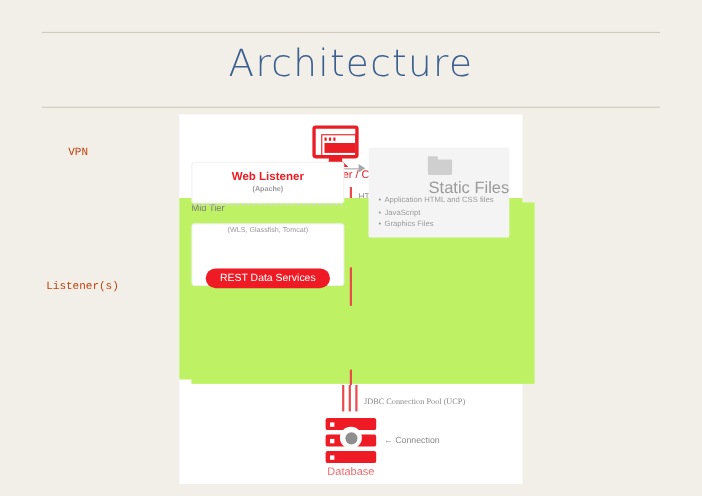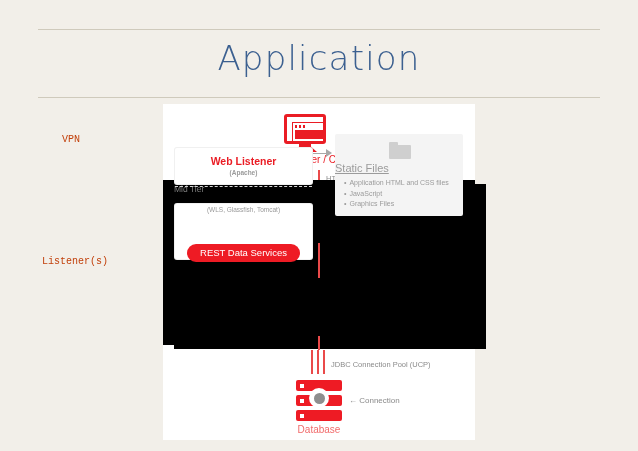--- a/index.html
+++ b/index.html
@@ -131,34 +131,34 @@
   .vline.listener { left: 155px; top: 139px; height: 35px; }
   .vline.jdbc-stub{ left: 155px; top: 232px; height: 14px; }
 
   .small-label {
     position: absolute;
     font-size: 7.5px;
     color: #8a8a8a;
     white-space: nowrap;
   }
   .small-label.http  { left: 163px; top: 70px; }
-  .small-label.jdbc  { left: 168px; top: 256px; }
+  .small-label.jdbc  { left: 168px; top: 256px; font-family: Liberation Serif, serif; }
   .small-label.midtier {
     left: 11px; top: 80px;
     font-size: 8.5px;
     color: #7e7e7e;
   }
 
   
   .midtier {
     position: absolute;
     left: 0; top: 76px;
     width: 312px;
     height: 165px;
-    background: #000000;
+    background: #bef264;
   }
 
   .card {
     position: absolute;
     background: #ffffff;
     border-radius: 2px;
     box-shadow: 0 0 0 1px #f0f0f0;
   }
   .card.web-listener {
     left: 12px; top: 44px;
@@ -246,24 +246,23 @@
   .folder-icon .body {
     position: absolute;
     left: 0; top: 3px;
     width: 22px; height: 14px;
     background: #cfcfcf;
     border-radius: 1px;
   }
   .sf-title {
     position: absolute;
     left: 0; top: 28px; width: 128px;
-    text-align: left;
-    font-size: 11px;
+    text-align: right;
+    font-size: 15px;
     color: #9b9b9b;
-    text-decoration: underline;
   }
   .sf-list {
     position: absolute;
     left: 9px; top: 44px;
     margin: 0; padding: 0;
     list-style: none;
   }
   .sf-list li {
     font-size: 7px;
     color: #9b9b9b;
@@ -341,21 +340,21 @@
     font-size: 8px;
     color: #8a8a8a;
   }
 </style>
 </head>
 <body>
 
 <div class="rule top"></div>
 <div class="rule bottom"></div>
 
-<div class="slide-title">Application</div>
+<div class="slide-title">Architecture</div>
 
 <div class="side-label vpn">VPN</div>
 <div class="side-label firewall">Listener(s)</div>
 
 <div class="panel">
 
   <div class="browser-icon">
     <div class="monitor-body">
       <div class="monitor-screen">
         <div class="bar-row">

